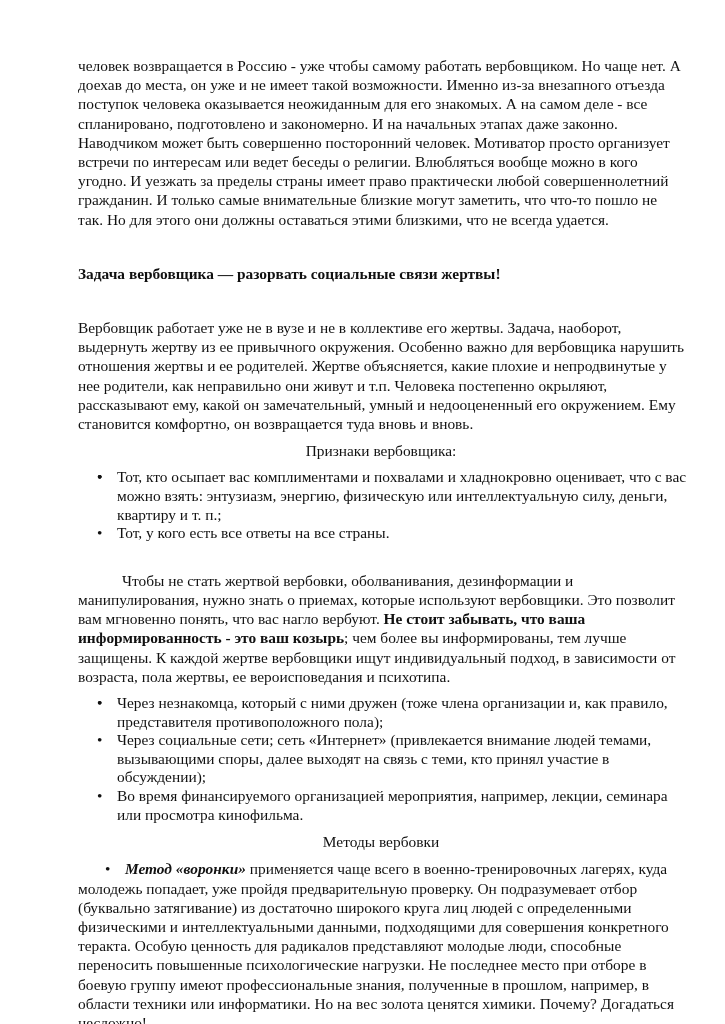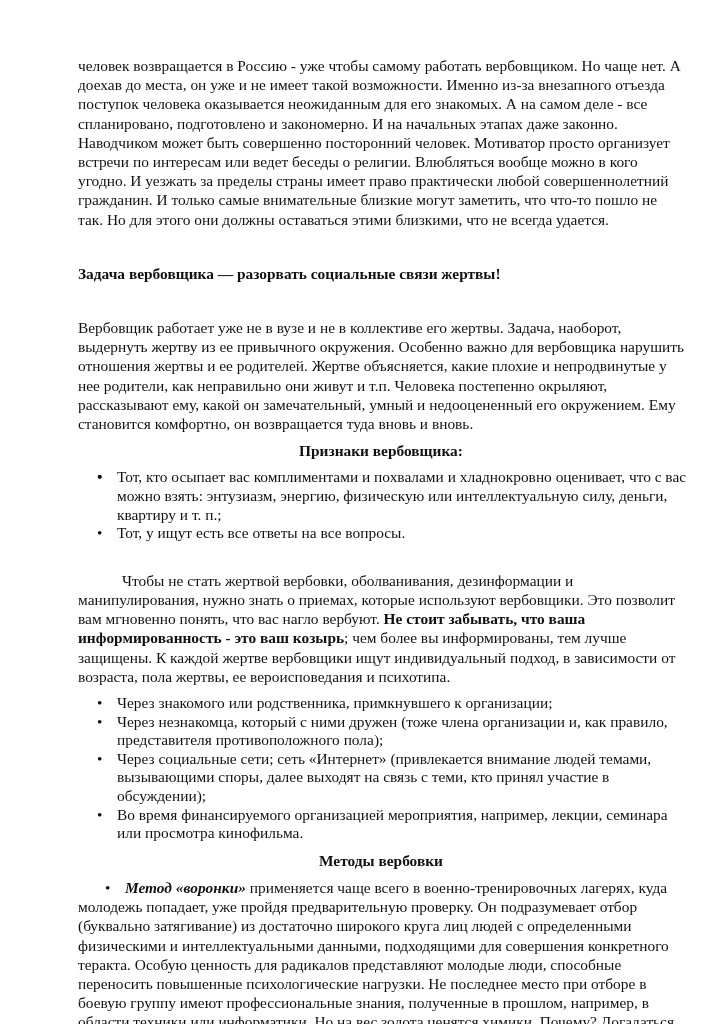--- a/index.html
+++ b/index.html
@@ -5,21 +5,21 @@
   html, body { margin: 0; padding: 0; background: #ffffff; }
   body { width: 725px; height: 1024px; position: relative; overflow: hidden; }
   .page {
     position: absolute; left: 70px; top: 48px; width: 622px;
     font-family: "Liberation Serif", serif; font-size: 15.4px; line-height: 19.2px;
     color: #111111;
   }
   p { margin: 8px; }
   .gap { height: 19px; }
   .h-bold { font-weight: bold; }
-  .h-center { font-weight: bold; text-align: center; }
+  .h-center { font-weight: normal; text-align: center; }
   .indent { text-indent: 44px; }
   ul.bullets { list-style: none; margin: 0; padding: 0 0 0 47px; }
   ul.bullets li { position: relative; line-height: 18.6px; }
   ul.bullets li .bullet { position: absolute; left: -20px; top: 0; }
   .method { text-indent: 0; }
   .method .mbullet { display: inline-block; width: 20px; margin-left: 27px; }
   .method .mname { font-weight: bold; font-style: italic; }
   b.em { font-weight: bold; }
 </style>
 </head>
@@ -36,31 +36,31 @@
   <div class="gap"></div>
 
   <p>Вербовщик работает уже не в вузе и не в коллективе его жертвы. Задача, наоборот, выдернуть жертву из ее привычного окружения. Особенно важно для вербовщика нарушить отношения жертвы и ее родителей. Жертве объясняется, какие плохие и непродвинутые у нее родители, как неправильно они живут и т.п. Человека постепенно окрыляют, рассказывают ему, какой он замечательный, умный и недооцененный его окружением. Ему становится комфортно, он возвращается туда вновь и вновь.</p>
 
   <p class="h-center">Признаки вербовщика:</p>
 
   <ul class="bullets">
     <li><span class="bullet">•</span></li>
     <li><span class="bullet">•</span></li>
     <li><span class="bullet">•</span><span>Тот, кто осыпает вас комплиментами и похвалами и хладнокровно оценивает, что с вас можно взять: энтузиазм, энергию, физическую или интеллектуальную силу, деньги, квартиру и т. п.;</span></li>
-    <li><span class="bullet">•</span><span>Тот, у ищут есть все ответы на все вопросы.</span></li>
+    <li><span class="bullet">•</span><span>Тот, у кого есть все ответы на все страны.</span></li>
   </ul>
 
   <div class="gap" style="height:20px"></div>
 
 
   <p class="indent"><span>Чтобы не стать жертвой вербовки, оболванивания, дезинформации и манипулирования, нужно знать о приемах, которые используют вербовщики. Это позволит вам мгновенно понять, что вас нагло вербуют. </span><b class="em">Не стоит забывать, что ваша информированность - это ваш козырь</b><span>; чем более вы информированы, тем лучше защищены. К каждой жертве вербовщики ищут индивидуальный подход, в зависимости от возраста, пола жертвы, ее вероисповедания и психотипа.</span></p>
 
 
   <ul class="bullets">
-    <li><span class="bullet">•</span><span>Через знакомого или родственника, примкнувшего к организации;</span></li>
+    <li><span class="bullet">•</span></li>
     <li><span class="bullet">•</span><span>Через незнакомца, который с ними дружен (тоже члена организации и, как правило, представителя противоположного пола);</span></li>
     <li><span class="bullet">•</span><span>Через социальные сети; сеть «Интернет» (привлекается внимание людей темами, вызывающими споры, далее выходят на связь с теми, кто принял участие в обсуждении);</span></li>
     <li><span class="bullet">•</span><span>Во время финансируемого организацией мероприятия, например, лекции, семинара или просмотра кинофильма.</span></li>
   </ul>
 
   <p class="h-center">Методы вербовки</p>
 
   <p class="method"><span class="mbullet">•</span><span class="mname">Метод «воронки»</span><span> применяется чаще всего в военно-тренировочных лагерях, куда молодежь попадает, уже пройдя предварительную проверку. Он подразумевает отбор (буквально затягивание) из достаточно широкого круга лиц людей с определенными физическими и интеллектуальными данными, подходящими для совершения конкретного теракта. Особую ценность для радикалов представляют молодые люди, способные переносить повышенные психологические нагрузки. Не последнее место при отборе в боевую группу имеют профессиональные знания, полученные в прошлом, например, в области техники или информатики. Но на вес золота ценятся химики. Почему? Догадаться несложно!</span></p>
 
 </div>

